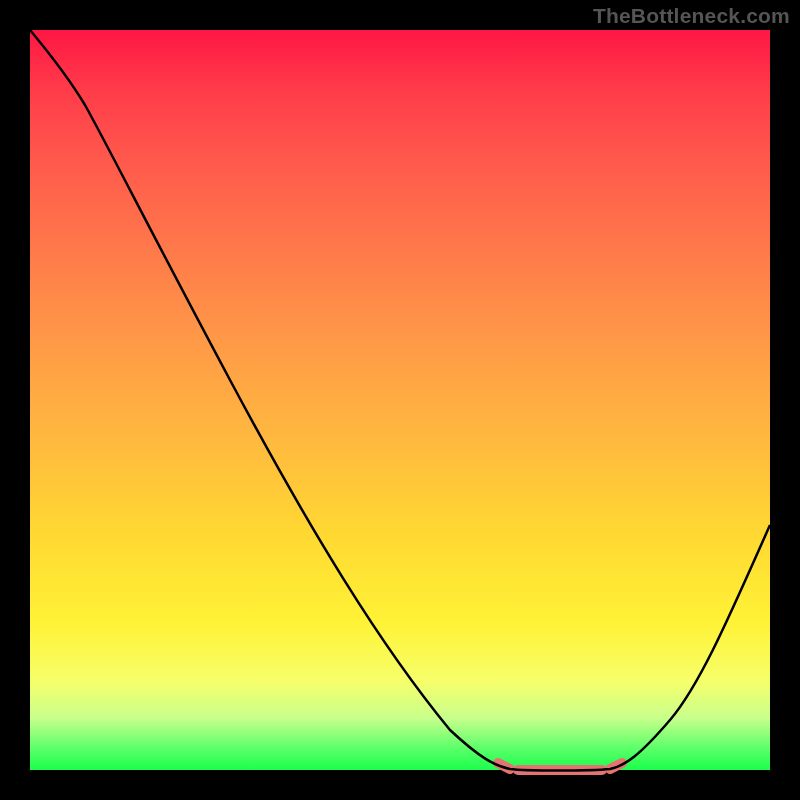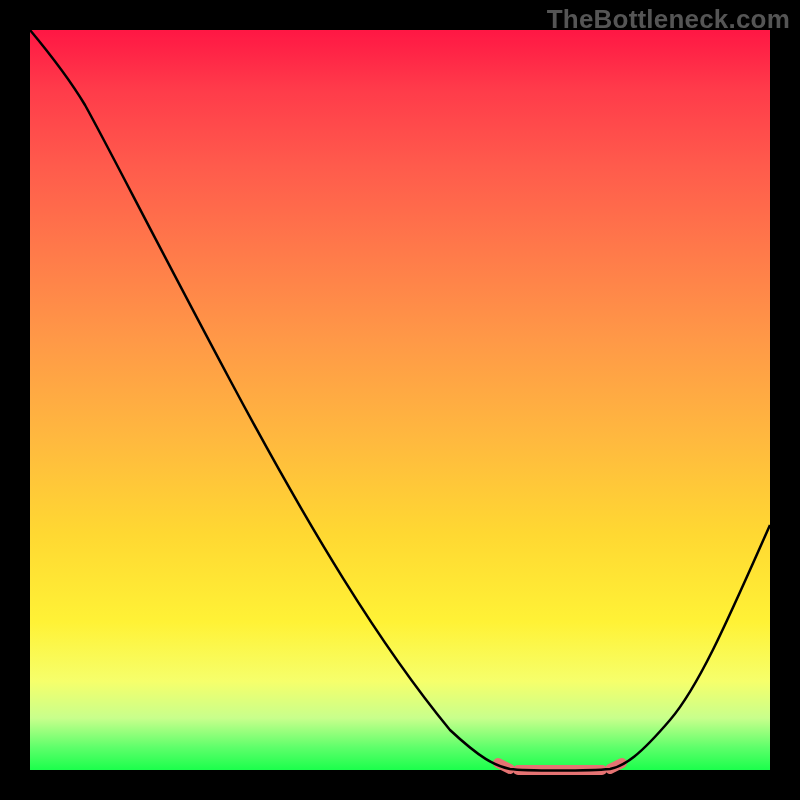--- a/index.html
+++ b/index.html
@@ -9,21 +9,21 @@
     width: 800px;
     height: 800px;
     overflow: hidden;
     position: relative;
     font-family: Arial, Helvetica, sans-serif;
   }
   .watermark {
     position: absolute;
     top: 4px;
     right: 10px;
-    font-size: 26px;
+    font-size: 21px;
     font-weight: bold;
     color: #555;
     letter-spacing: 0.2px;
     z-index: 10;
   }
   .plot-area {
     position: absolute;
     left: 30px;
     top: 30px;
     width: 740px;

